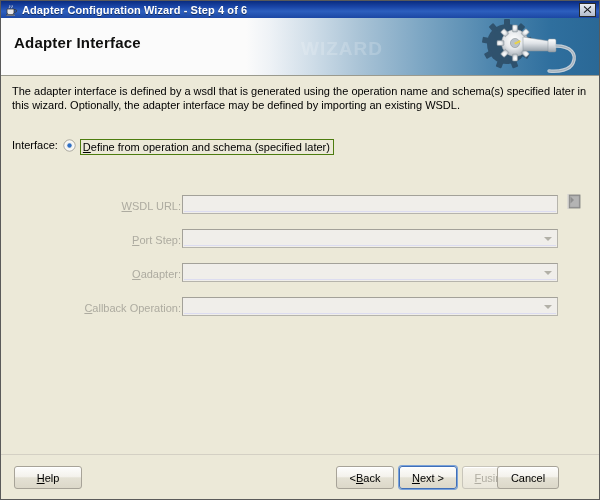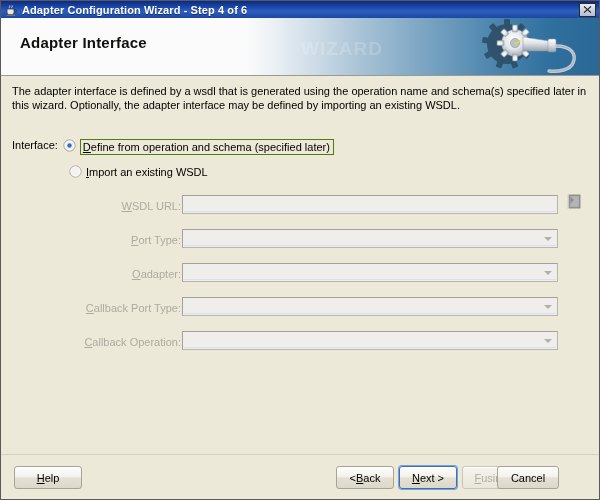--- a/index.html
+++ b/index.html
@@ -85,21 +85,20 @@
     border-bottom: 1px solid #9a9a8e;
   }
   .banner-title {
     position: absolute;
     left: 13px;
     top: 16px;
     font-size: 15px;
     font-weight: bold;
     color: #10100f;
     letter-spacing: 0.2px;
-    margin-left: 6px;
   }
   .banner-art {
     position: absolute;
     right: 0; top: 0;
     width: 150px; height: 57px;
     pointer-events: none;
   }
   .banner-watermark {
     position: absolute;
     left: 300px; top: 18px;
@@ -363,70 +362,54 @@
       <span class="radio">
         <svg width="13" height="13" viewBox="0 0 13 13">
           <circle cx="6.5" cy="6.5" r="5.6" fill="#f4f3ef" stroke="#9d9b92" stroke-width="1"></circle>
           <circle cx="6.5" cy="6.5" r="4.6" fill="none" stroke="#ffffff" stroke-width="0.8"></circle>
           <circle cx="6.5" cy="6.5" r="2.2" fill="#2f6fc4"></circle>
         </svg>
       </span>
       <span class="focus-box"><span class="mn">D</span><span>efine from operation and schema (specified later)</span></span>
     </div>
 
-    <div class="radio-row2">
-      <span class="radio">
-        <svg width="13" height="13" viewBox="0 0 13 13">
-          <circle cx="6.5" cy="6.5" r="5.6" fill="#f4f3ef" stroke="#a8a69c" stroke-width="1"></circle>
-          <circle cx="6.5" cy="6.5" r="4.6" fill="none" stroke="#ffffff" stroke-width="0.8"></circle>
-        </svg>
-      </span>
-      <span class="radio-label"><span class="mn">I</span><span>mport an existing WSDL</span></span>
-    </div>
 
     <div class="form">
 
       <div class="form-row">
         <div class="form-label"><span class="mn">W</span><span>SDL URL:</span></div>
         <div class="field">
           <div class="field-inner-line"></div>
         </div>
         <div class="browse-btn">
           <svg width="17" height="18" viewBox="0 0 17 18">
             <rect x="3" y="2" width="11" height="13" fill="#9d9d9d" stroke="#7d7d7d" stroke-width="0.8"></rect>
             <rect x="4.2" y="3.2" width="8.6" height="10.6" fill="#b4b4b4"></rect>
             <path d="M4.5 3.5 L8 7 L4.5 10.5" fill="#8f8f8f"></path>
             <rect x="1.5" y="1" width="1.2" height="15" fill="#cfcfcf"></rect>
           </svg>
         </div>
       </div>
 
       <div class="form-row">
-        <div class="form-label"><span class="mn">P</span><span>ort Type:</span></div>
+        <div class="form-label"><span class="mn">P</span><span>ort Step:</span></div>
         <div class="field combo">
           <div class="field-inner-line"></div>
           <div class="combo-arrow"></div>
         </div>
       </div>
 
       <div class="form-row">
         <div class="form-label"><span class="mn">O</span><span>adapter:</span></div>
         <div class="field combo">
           <div class="field-inner-line"></div>
           <div class="combo-arrow"></div>
         </div>
       </div>
 
-      <div class="form-row">
-        <div class="form-label"><span class="mn">C</span><span>allback Port Type:</span></div>
-        <div class="field combo">
-          <div class="field-inner-line"></div>
-          <div class="combo-arrow"></div>
-        </div>
-      </div>
 
       <div class="form-row">
         <div class="form-label"><span class="mn">C</span><span>allback Operation:</span></div>
         <div class="field combo">
           <div class="field-inner-line"></div>
           <div class="combo-arrow"></div>
         </div>
       </div>
 
     </div>

